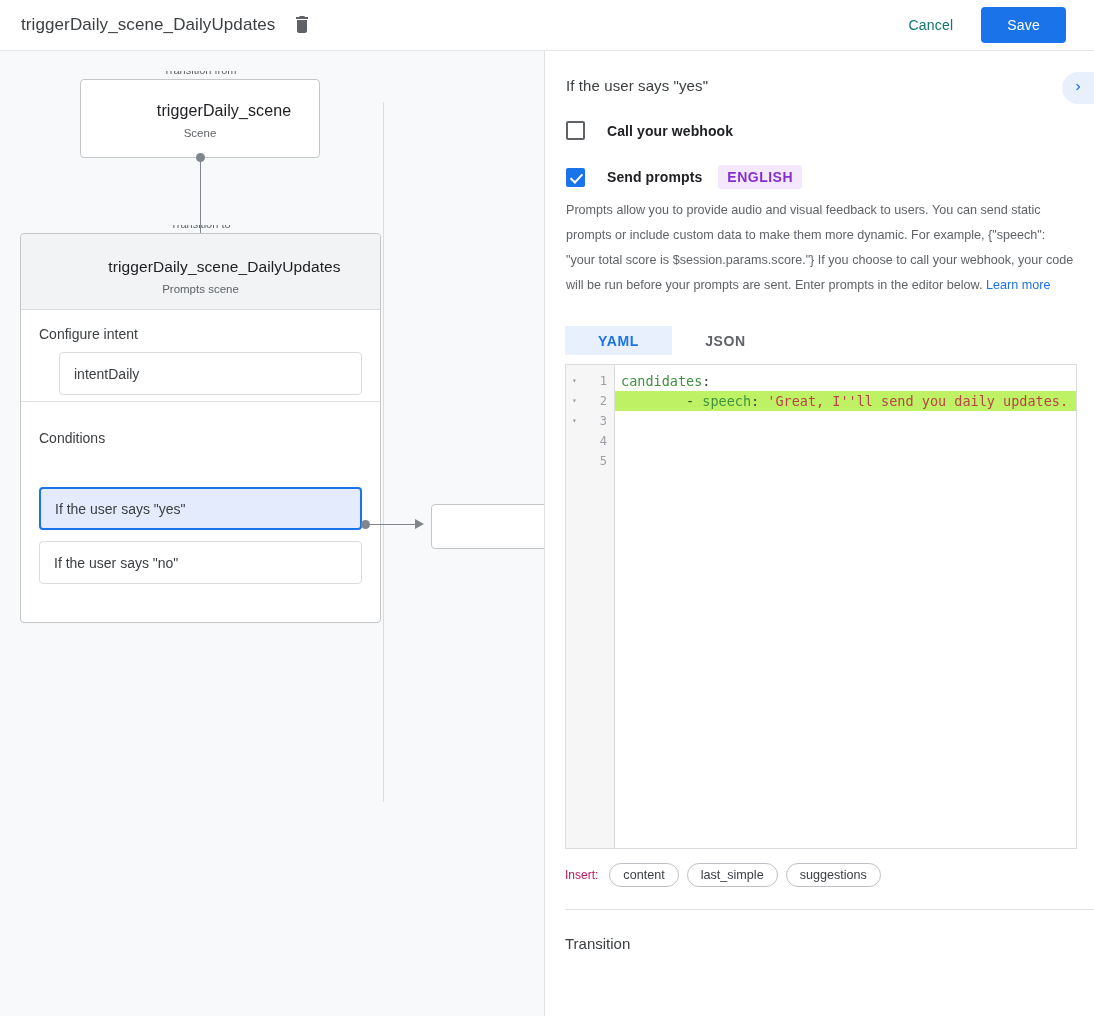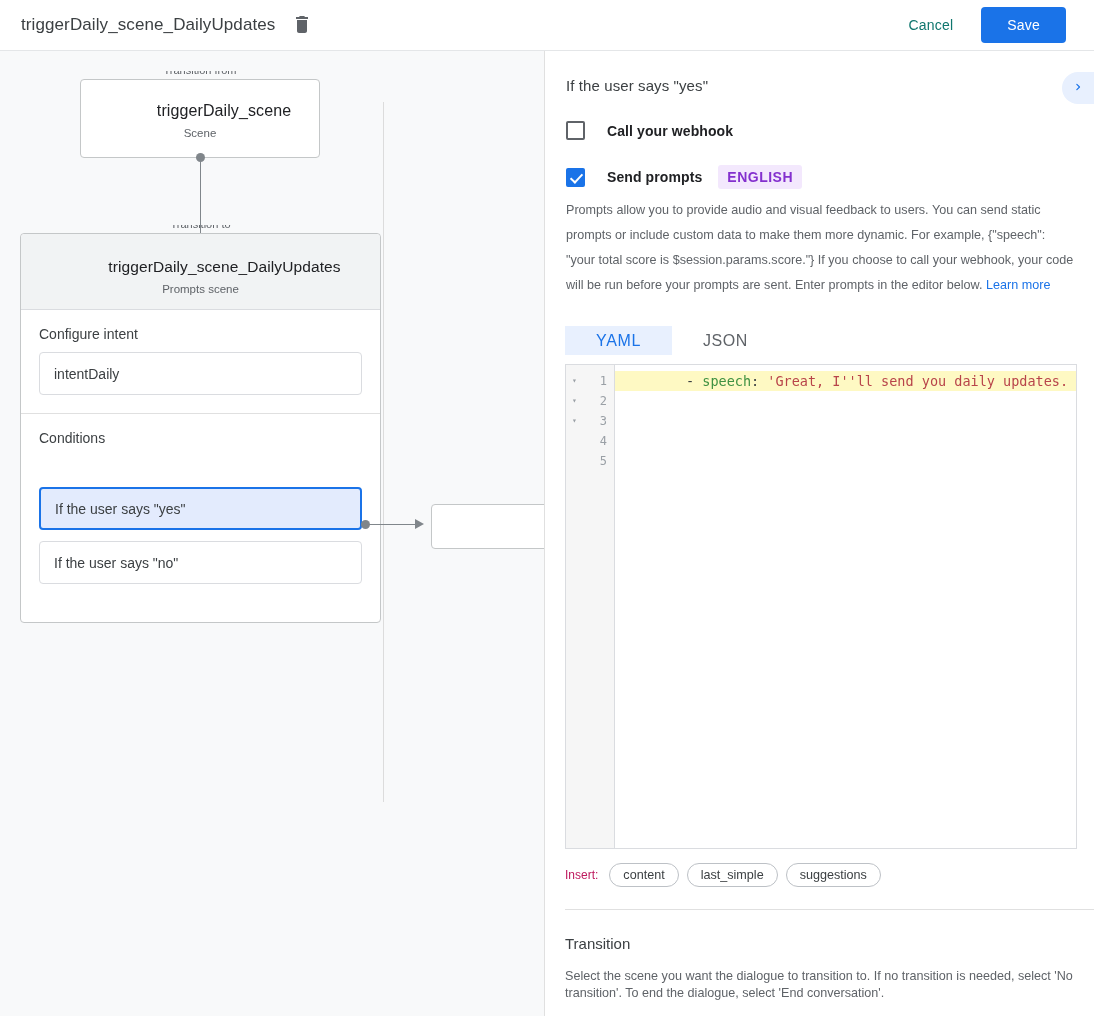--- a/index.html
+++ b/index.html
@@ -165,41 +165,41 @@
     border-bottom: 1px solid #dadce0;
     border-radius: 4px 4px 0 0;
   }
   .node-to-head .node-title { top: 24px; font-size: 15.5px; }
   .node-to-head .node-sub   { top: 49px; }
 
   .section {
     position: absolute;
     left: 0; right: 0;
   }
-  .section-intent { top: 76px; height: 104px; border-bottom: 1px solid #e0e0e0; }
+  .section-intent { top: 76px; height: 92px; border-bottom: 1px solid #e0e0e0; }
   .section-label {
     position: absolute;
     left: 18px; top: 16px;
     font-size: 14px;
     color: #3c4043;
   }
   .field-box {
     position: absolute;
     left: 18px; right: 18px;
     height: 43px;
     background: #ffffff;
     border: 1px solid #dadce0;
     border-radius: 4px;
     display: flex; align-items: center;
     padding-left: 14px;
     font-size: 14px;
     color: #3c4043;
     cursor: pointer;
   }
-  .field-intent { top: 42px; }
+  .field-intent { top: 42px; margin-left: 20px; }
   .section-cond { top: 180px; height: 210px; }
   .cond-item {
     position: absolute;
     left: 18px; right: 18px;
     height: 43px;
     border-radius: 4px;
     display: flex; align-items: center;
     padding-left: 14px;
     font-size: 14px;
     color: #3c4043;
@@ -323,22 +323,22 @@
 
   
   .tabs {
     position: absolute;
     left: 19px; top: 275px;
     display: flex;
   }
   .tab {
     width: 107px; height: 29px;
     display: flex; align-items: center; justify-content: center;
-    font-size: 16px;
-    font-weight: 400;
+    font-size: 14px;
+    font-weight: 700;
     letter-spacing: .6px;
     color: #5f6368;
     cursor: pointer;
     background: transparent;
     border: none;
     font-family: inherit;
   }
   .tab.active { background: #e8f0fe; color: #1a73e8; }
 
   
@@ -381,21 +381,21 @@
     position: relative;
     overflow: hidden;
   }
   .code-row {
     height: 20px;
     line-height: 20px;
     font-size: 13.5px;
     white-space: pre;
     padding-left: 6px;
   }
-  .code-row.highlight { background: #fef9c3; }
+  .code-row.highlight { background: #bef264; }
   .tok-key  { color: #3f9142; }
   .tok-punc { color: #3c4043; }
   .tok-str  { color: #b8444a; }
   .tok-dash { color: #3c4043; }
 
   .insert-row {
     position: absolute;
     left: 19px; top: 812px;
     display: flex; align-items: center;
   }
@@ -545,30 +545,30 @@
           <span class="lineno">3</span>
         </div>
         <div class="gutter-row">
           <span class="lineno">4</span>
         </div>
         <div class="gutter-row">
           <span class="lineno">5</span>
         </div>
       </div>
     <div class="code" id="code">
+        <div class="code-row"><span class="tok-key">candidates</span><span class="tok-punc">:</span></div>
         <div class="code-row highlight"><span class="tok-dash">        - </span><span class="tok-key">speech</span><span class="tok-punc">: </span><span class="tok-str">'Great, I''ll send you daily updates.</span></div>
         <div class="code-row">&nbsp;</div>
       </div>
   </div>
 
   <div class="insert-row">
     <span class="insert-label">Insert:</span>
     <button class="chip">content</button>
     <button class="chip">last_simple</button>
     <button class="chip">suggestions</button>
   </div>
 
   <div class="divider"></div>
 
   <div class="sec-title" style="top:884px">Transition</div>
-  <div class="sec-desc" style="top:917px">Select the scene you want the dialogue to transition to. If no transition is needed, select 'No transition'. To end the dialogue, select 'End conversation'.</div>
 
 </div>
 
 </body></html>

